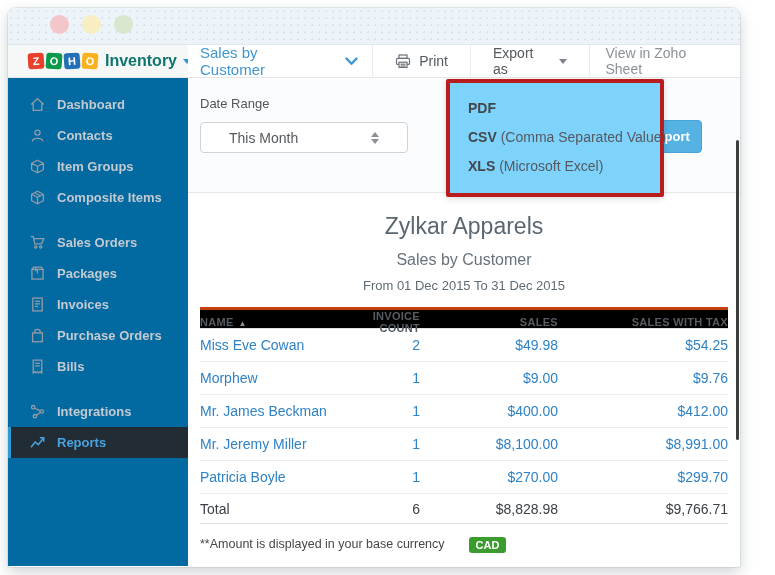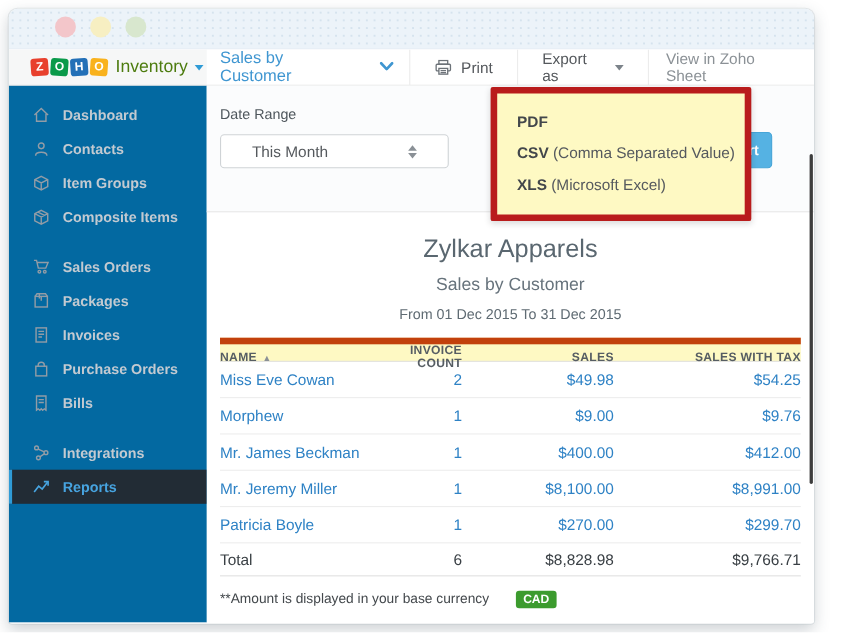--- a/index.html
+++ b/index.html
@@ -25,21 +25,21 @@
   .header-row { height:33px; display:flex; flex:0 0 33px; }
   .brand-zone { width:180px; flex:0 0 180px; background:#f6f7f7; display:flex; align-items:center;
                 padding-left:20px; border-bottom:1px solid #e7e7e7; }
   .logo-tiles { display:flex; gap:2px; }
   .tile { width:16px; height:16px; border-radius:3px; color:#fff; font-size:11px; font-weight:bold;
           display:flex; align-items:center; justify-content:center; }
   .tile:nth-child(1){ transform:rotate(-4deg); }
   .tile:nth-child(2){ transform:rotate(4deg); }
   .tile:nth-child(3){ transform:rotate(-4deg); }
   .tile:nth-child(4){ transform:rotate(4deg); }
-  .brand-name { margin-left:7px; font-size:16px; font-weight:normal; color:#4d7c0f; }
+  .brand-name { margin-left:7px; font-size:16px; font-weight:bold; color:#0f766e; }
   .caret-down { width:0; height:0; border-left:4px solid transparent; border-right:4px solid transparent;
                 border-top:5px solid #2f9bd6; margin-left:6px; }
   .caret-down.gray { border-top-color:#7c838a; border-left-width:4px; border-right-width:4px; }
 
   .toolbar { flex:1; background:#fff; border-bottom:1px solid #e6e6e6; display:flex; align-items:center; }
   .switcher { display:flex; align-items:center; padding:0 14px 0 12px; height:100%; cursor:pointer; }
   .switcher-label { font-size:15px; color:#3f96d1; }
   .switcher-chev { margin-left:22px; }
   .vsep { width:1px; height:33px; background:#ececec; }
   .tool-btn { display:flex; align-items:center; height:100%; padding:0 22px; font-size:14px; color:#55595d; cursor:pointer; }
@@ -73,35 +73,35 @@
   
   .report { flex:1; overflow:hidden; padding:14px 12px 0 12px; }
   .rep-company { text-align:center; font-size:23px; color:#5a6770; margin-top:6px; }
   .rep-title { text-align:center; font-size:16px; color:#67737c; margin-top:11px; }
   .rep-period { text-align:center; font-size:13px; color:#5f6b73; margin-top:9px; }
 
   .tbl { margin-top:14px; width:528px; }
   .tr { display:grid; grid-template-columns:150px 70px 138px 170px; align-items:center; }
   .tr .c1 { text-align:left; }
   .tr .c2, .tr .c3, .tr .c4 { text-align:right; }
-  .thead { height:22px; background:#fef9c3; border-top:6px solid #c2410c; border-bottom:1px solid #e2e2e2;
+  .thead { height:22px; background:#000000; border-top:3px solid #c2410c; border-bottom:1px solid #e2e2e2;
            font-size:11px; font-weight:bold; color:#565d63; letter-spacing:.3px; }
   .sort-arrow { font-size:8px; color:#8a9096; margin-left:5px; }
   .trow { height:33px; border-bottom:1px solid #ededed; font-size:14px; }
   .trow .cell-link { color:#2e82c5; cursor:pointer; }
   .trow .num { color:#2e82c5; }
   .total-row { height:30px; font-size:14px; color:#3a4045; border-bottom:1px solid #e0e0e0; }
 
   .footnote { margin-top:13px; font-size:12.5px; color:#43484c; display:flex; align-items:flex-start; }
   .badge { margin-left:24px; background:#3c9b2e; color:#fff; font-size:11px; font-weight:bold;
            padding:2px 7px; border-radius:3px; }
 
   
-  .dropdown { position:absolute; left:438px; top:71px; width:237px; background:#fef9c3;
-              border:6px solid #b91c1c; border-radius:2px; box-shadow:0 2px 6px rgba(0,0,0,.14);
+  .dropdown { position:absolute; left:438px; top:71px; width:218px; background:#7dd3fc;
+              border:4px solid #b91c1c; border-radius:2px; box-shadow:0 2px 6px rgba(0,0,0,.14);
               padding:11px 0 12px 0; z-index:30; }
   .dd-item { padding:4px 18px; font-size:14px; line-height:21px; cursor:pointer; white-space:nowrap; }
   .dd-item b { color:#43474b; }
   .dd-item span.rest { color:#55595e; }
 
   .scroll-thumb { position:absolute; right:1px; top:132px; width:3px; height:300px; background:#3d3d3d;
                   border-radius:2px; z-index:40; }
 </style>
 </head>
 <body>

